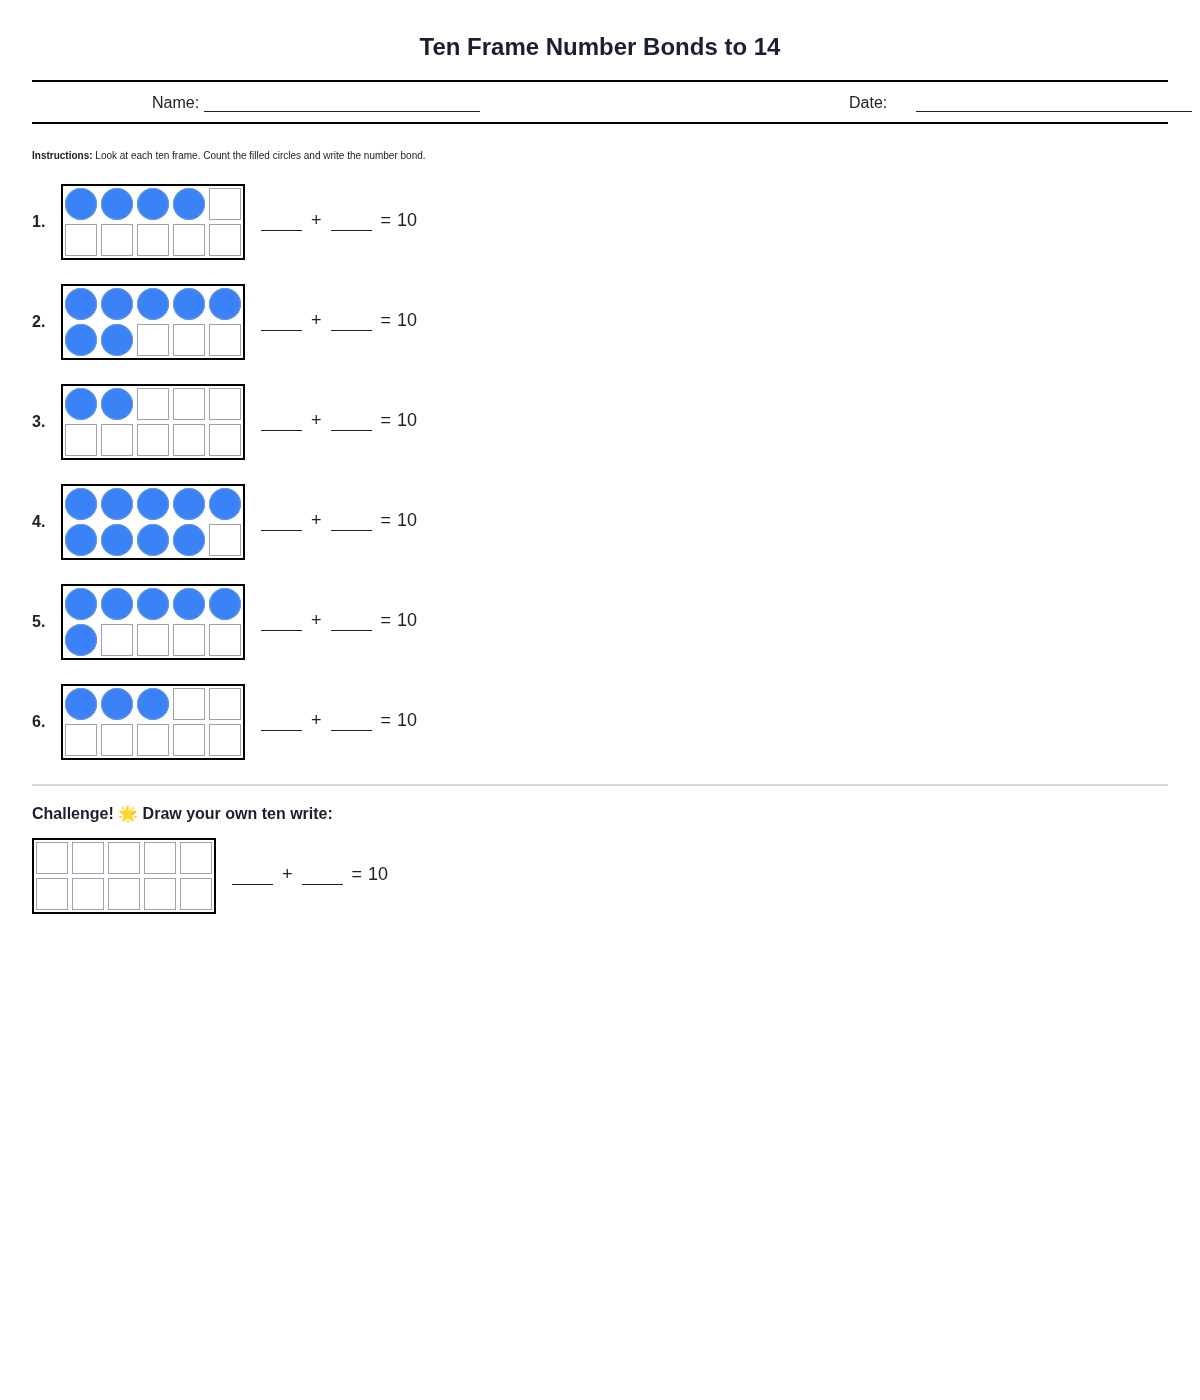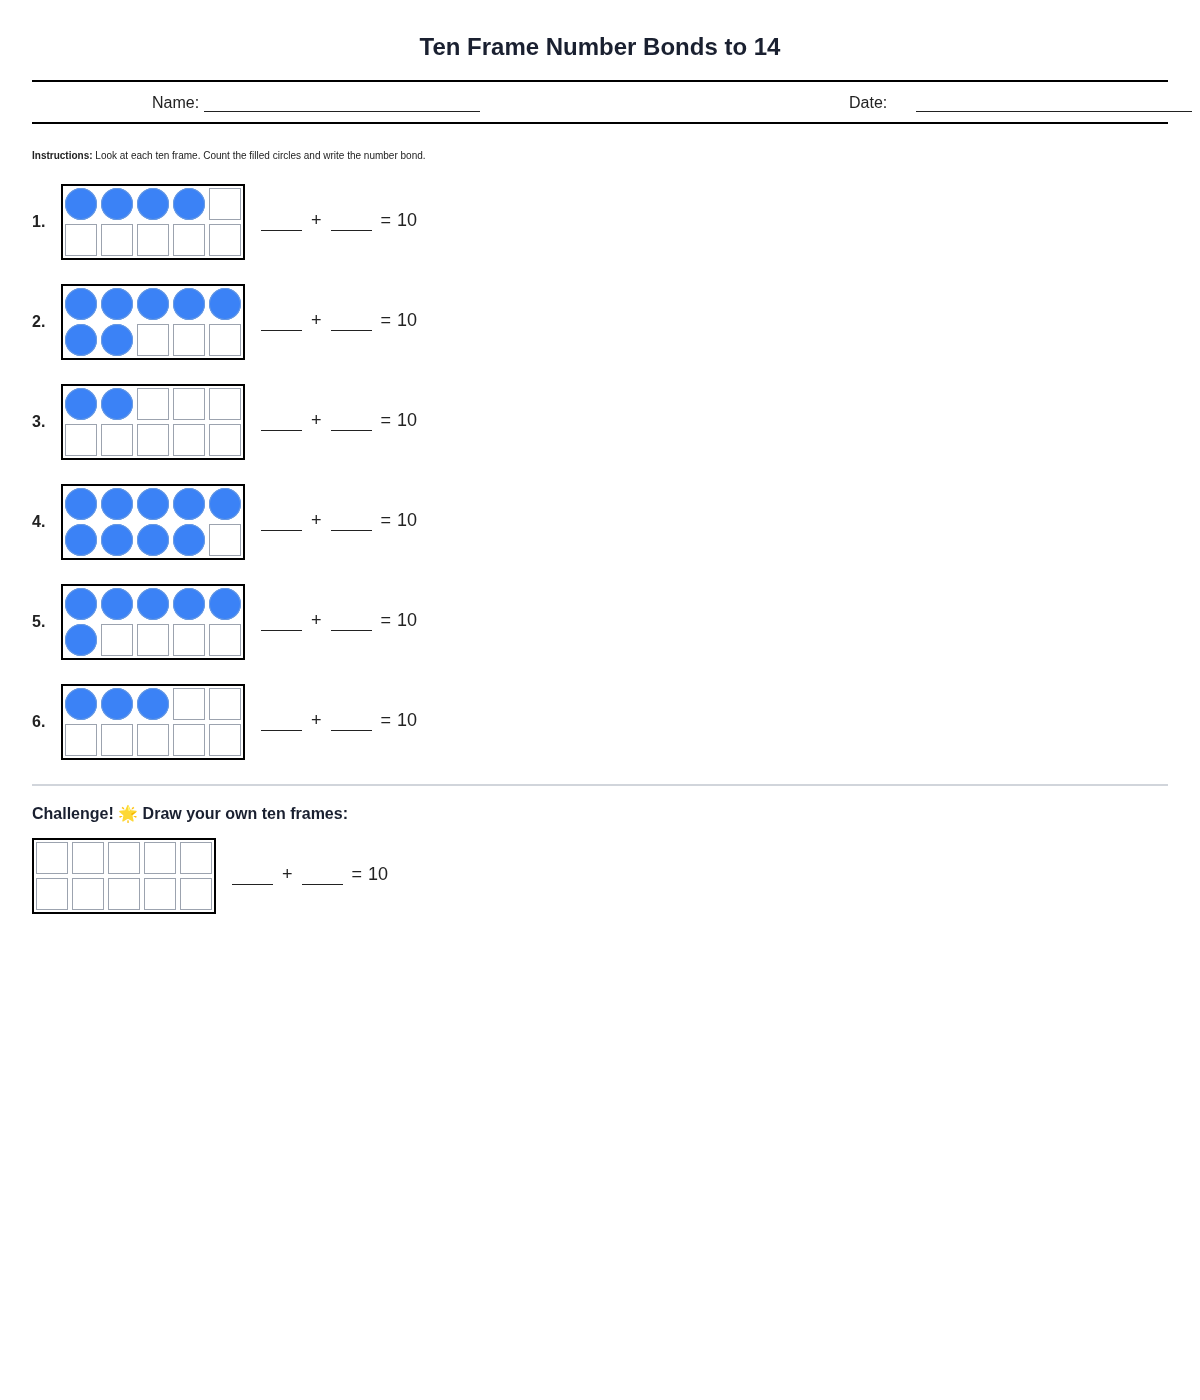--- a/index.html
+++ b/index.html
@@ -243,21 +243,21 @@
           <span class="op">+</span>
           <span class="blank"></span>
           <span class="op">=</span>
           <span class="sum" style="margin-left: -3px;">10</span>
         </div>
       </div>
     </div>
 
   <div class="divider"></div>
 
-  <div class="challenge-title">Challenge! 🌟 Draw your own ten frames:</div>
+  <div class="challenge-title">Challenge! 🌟 Draw your own ten write:</div>
 
   <div class="challenge" id="challenge">
       <div class="frame">
         <div class="cell"></div>
         <div class="cell"></div>
         <div class="cell"></div>
         <div class="cell"></div>
         <div class="cell"></div>
         <div class="cell"></div>
         <div class="cell"></div>

